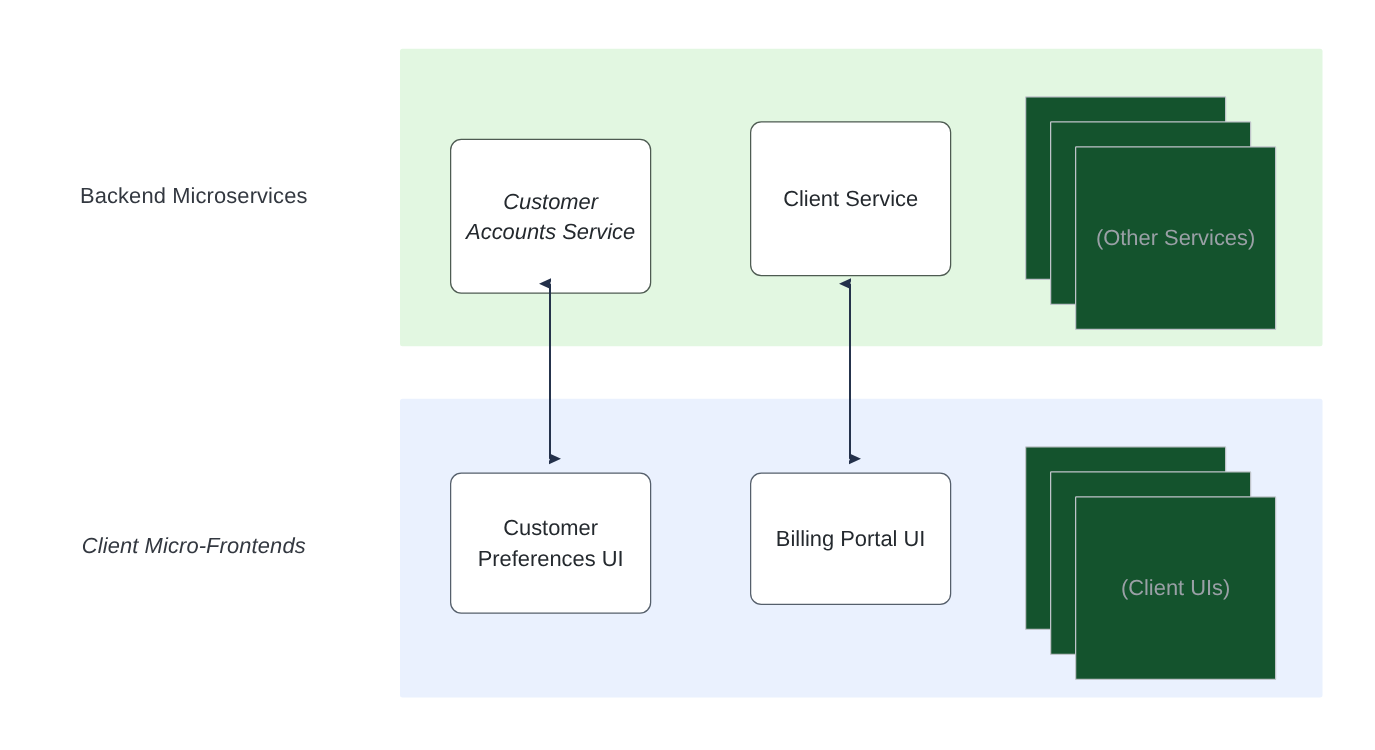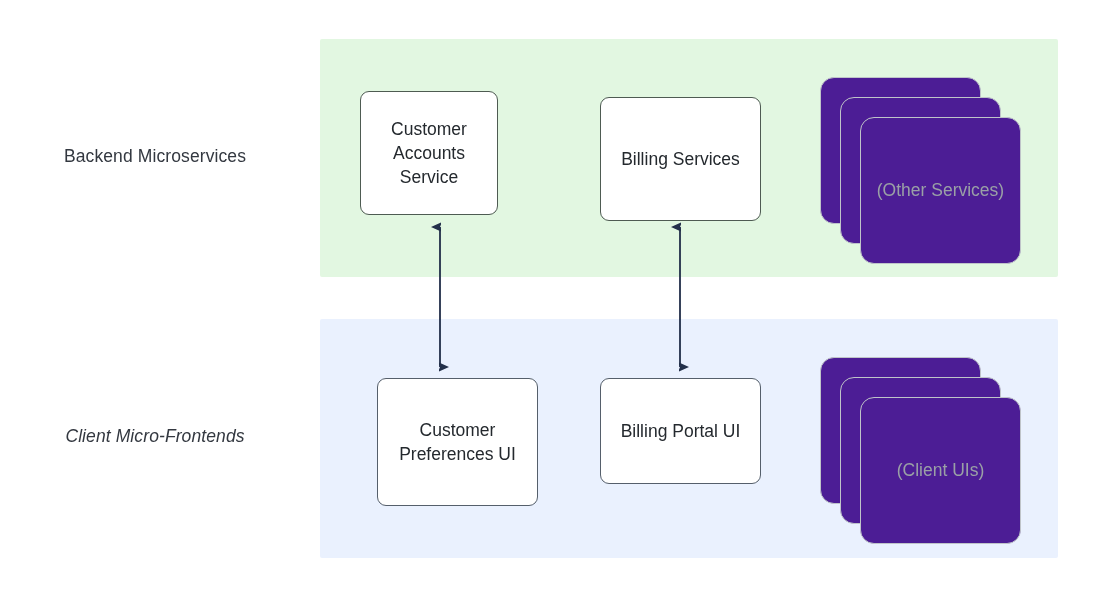--- a/index.html
+++ b/index.html
@@ -70,42 +70,42 @@
     text-align: center;
     font-size: 17.5px;
     line-height: 1.38;
     color: #24292e;
     padding: 4px 8px;
   }
   .node.frontend-node {
     border-color: #555f6b;
   }
 
-  .node-customer-accounts { left: 360px; top: 91px;  width: 138px; height: 124px; }
+  .node-customer-accounts { left: 360px; top: 111px;  width: 161px; height: 124px; font-style: italic; }
   .node-billing-service   { left: 600px; top: 97px;  width: 161px; height: 124px; }
-  .node-customer-prefs    { left: 360px; top: 378px; width: 161px; height: 128px; margin-left: 17px; }
+  .node-customer-prefs    { left: 360px; top: 378px; width: 161px; height: 113px; }
   .node-billing-portal    { left: 600px; top: 378px; width: 161px; height: 106px; }
 
   
   .stack {
     position: absolute;
     width: 225px;
     height: 185px;
   }
   .stack-services { left: 820px; top: 77px; }
   .stack-uis      { left: 820px; top: 357px; }
 
   .stack-card {
     position: absolute;
     box-sizing: border-box;
     width: 161px;
     height: 147px;
-    background: #4c1d95;
+    background: #14532d;
     border: 1.2px solid #bfc4c9;
-    border-radius: 14px;
+    border-radius: 1px;
   }
   .stack-card-back   { left: 0px;  top: 0px;  }
   .stack-card-middle { left: 20px; top: 20px; }
   .stack-card-front  {
     left: 40px;
     top: 40px;
     display: flex;
     align-items: center;
     justify-content: center;
     text-align: center;
@@ -129,21 +129,21 @@
 <div id="diagram-canvas">
 
   <div class="band band-backend"></div>
   <div class="band band-frontend"></div>
 
   <div class="row-label row-label-backend">Backend Microservices</div>
   <div class="row-label row-label-frontend">Client Micro-Frontends</div>
 
   <div class="node node-customer-accounts">Customer Accounts Service</div>
 
-  <div class="node node-billing-service">Billing Services</div>
+  <div class="node node-billing-service">Client Service</div>
 
   <div class="stack stack-services">
     <div class="stack-card stack-card-back"></div>
     <div class="stack-card stack-card-middle"></div>
     <div class="stack-card stack-card-front">(Other Services)</div>
   </div>
 
   <div class="node frontend-node node-customer-prefs">Customer Preferences UI</div>
 
   <div class="node frontend-node node-billing-portal">Billing Portal UI</div>

